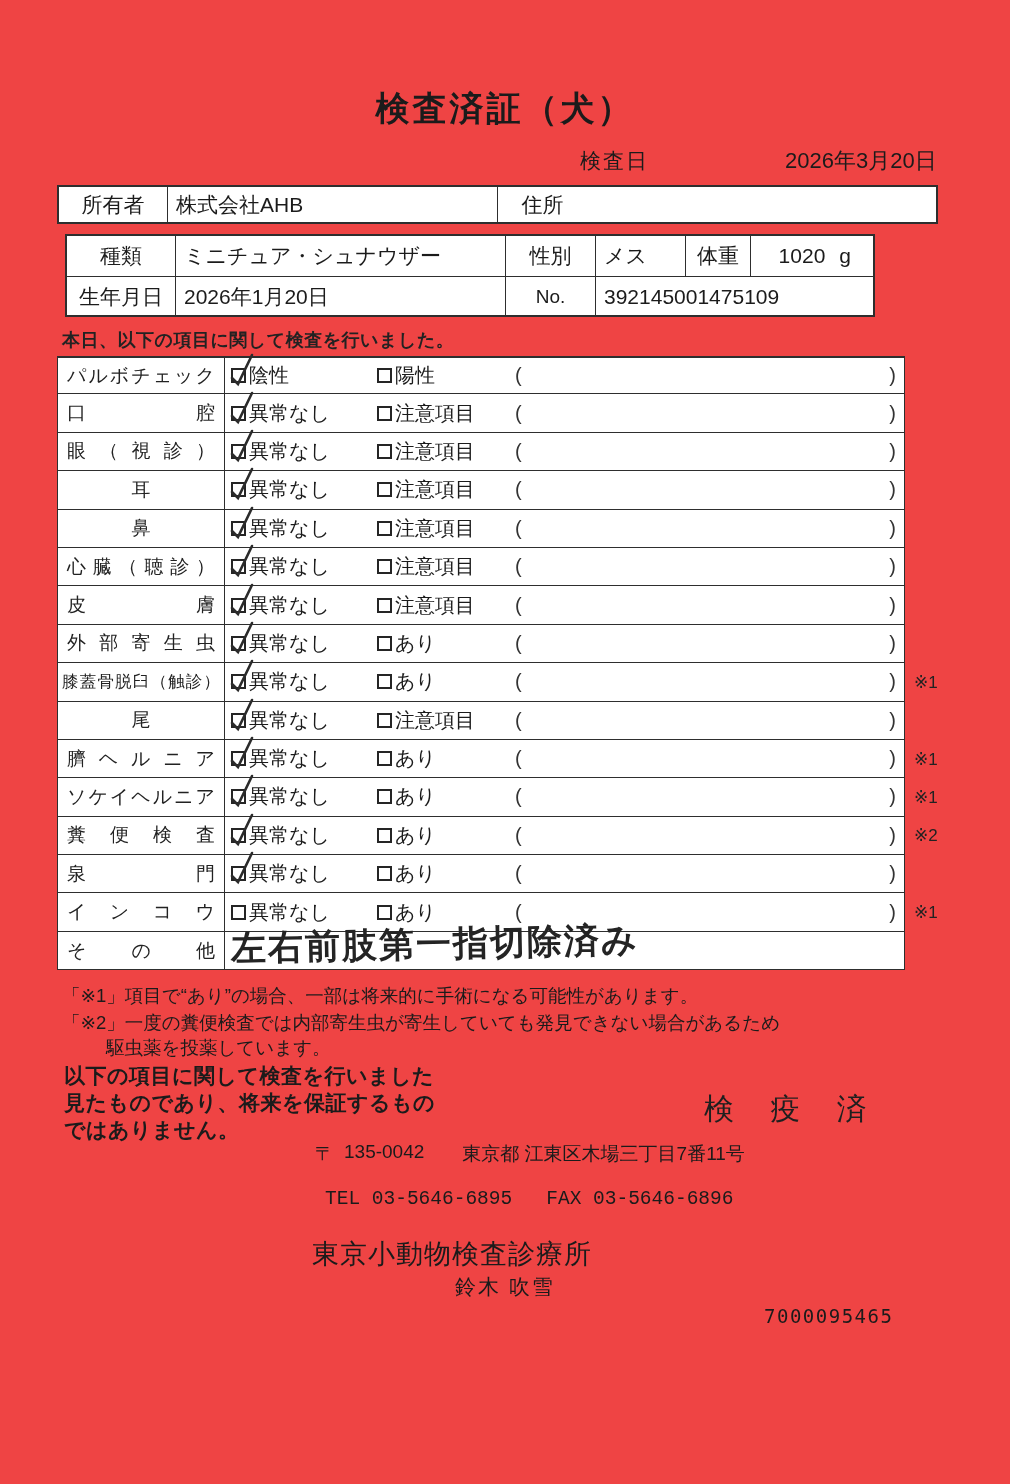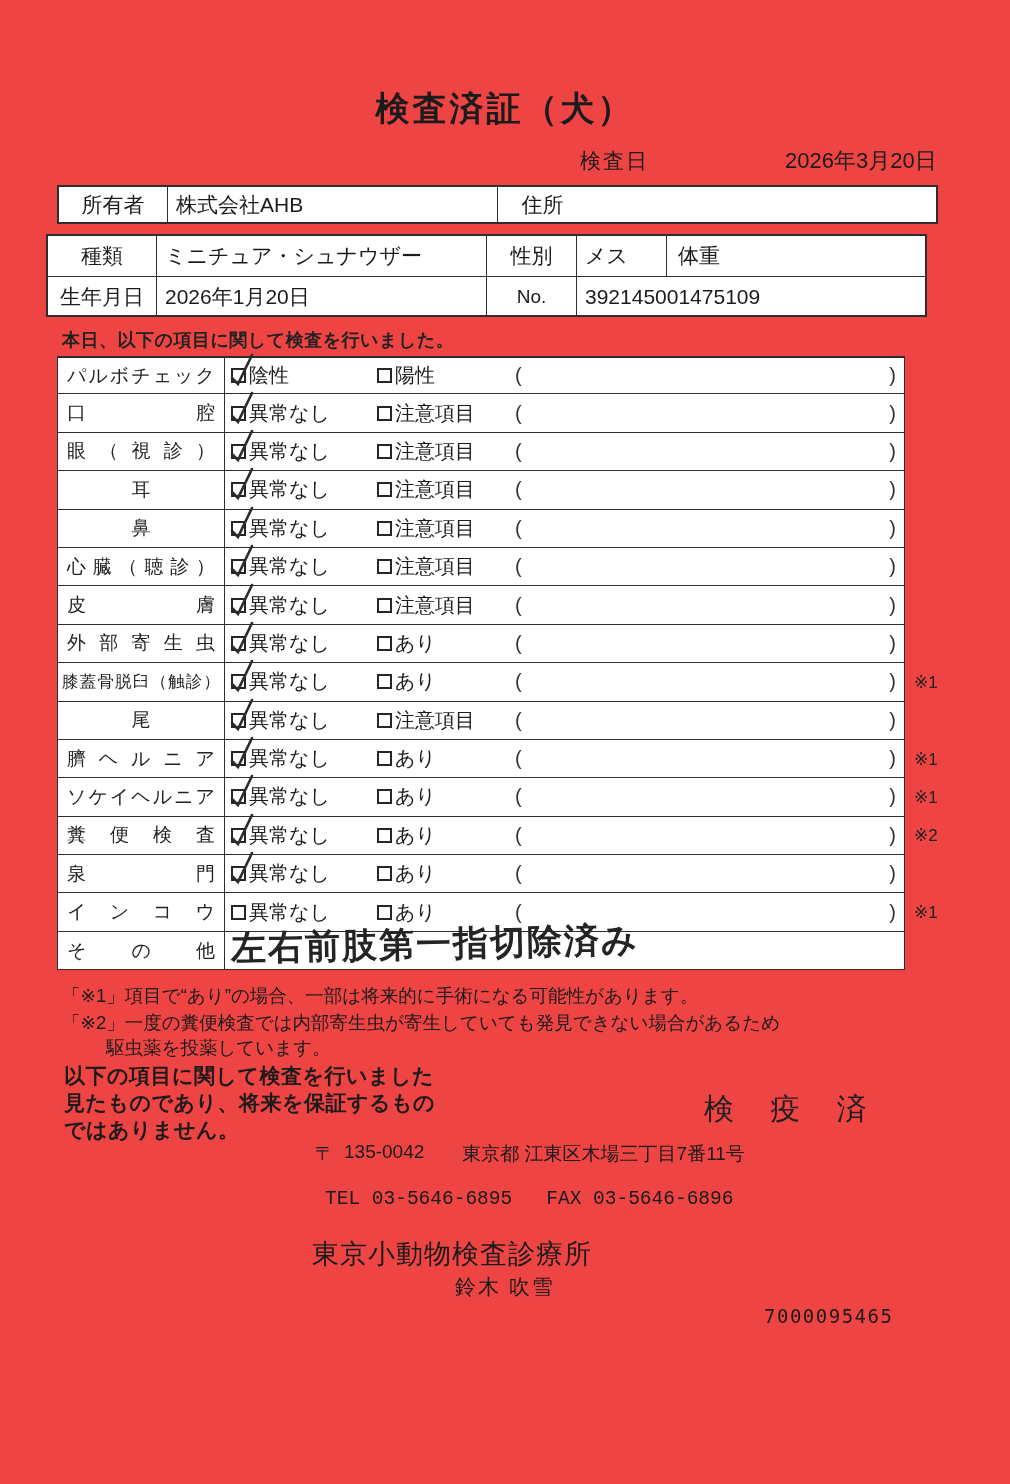--- a/index.html
+++ b/index.html
@@ -26,21 +26,21 @@
   .icell { display:flex; align-items:center; font-size:21px;
            border-left:1.5px solid #2e2e2e; box-sizing:border-box;
            padding:11px 8px; white-space:nowrap; overflow:hidden; }
   .icell:first-child { border-left:none; }
   .icell.lab { justify-content:center; padding:0 4px; }
   .icell.right { justify-content:flex-end; padding-right:22px; gap:14px; }
   .no-lab { font-size:19px; }
 
   .t1 { left:57px; top:185px; width:881px; height:39px; }
   .t1 .irow { grid-template-columns:108px 330px 90px 1fr; }
-  .t2 { left:46px; top:234px; width:881px; height:83px; }
+  .t2 { left:65px; top:234px; width:810px; height:83px; }
   .t2 .row1 { grid-template-columns:108px 330px 90px 90px 65px 1fr; }
   .t2 .row2 { grid-template-columns:108px 330px 90px 1fr; }
 
   .intro { left:62px; top:328px; font-size:18px; letter-spacing:0.5px; font-weight:bold; color:#222; }
 
   
   .chk { left:57px; top:356px; }
   .chk-row { display:flex; align-items:stretch; height:38.4px; }
   .chk-row .bcell { box-sizing:border-box; border:1.5px solid #2e2e2e; border-top:none; background:#fff; }
   .chk-row:first-child .bcell { border-top:2px solid #2e2e2e; }
@@ -102,20 +102,24 @@
     </div>
   </div>
 
   <div class="abs itable t2">
     <div class="irow row1">
       <div class="icell lab">種類</div>
       <div class="icell">ミニチュア・シュナウザー</div>
       <div class="icell lab">性別</div>
       <div class="icell">メス</div>
       <div class="icell lab">体重</div>
+      <div class="icell right">
+        <span>1020</span>
+        <span>g</span>
+      </div>
     </div>
     <div class="irow row2">
       <div class="icell lab">生年月日</div>
       <div class="icell">2026年1月20日</div>
       <div class="icell lab no-lab">No.</div>
       <div class="icell">392145001475109</div>
     </div>
   </div>
 
   <div class="abs intro">本日、以下の項目に関して検査を行いました。</div>

